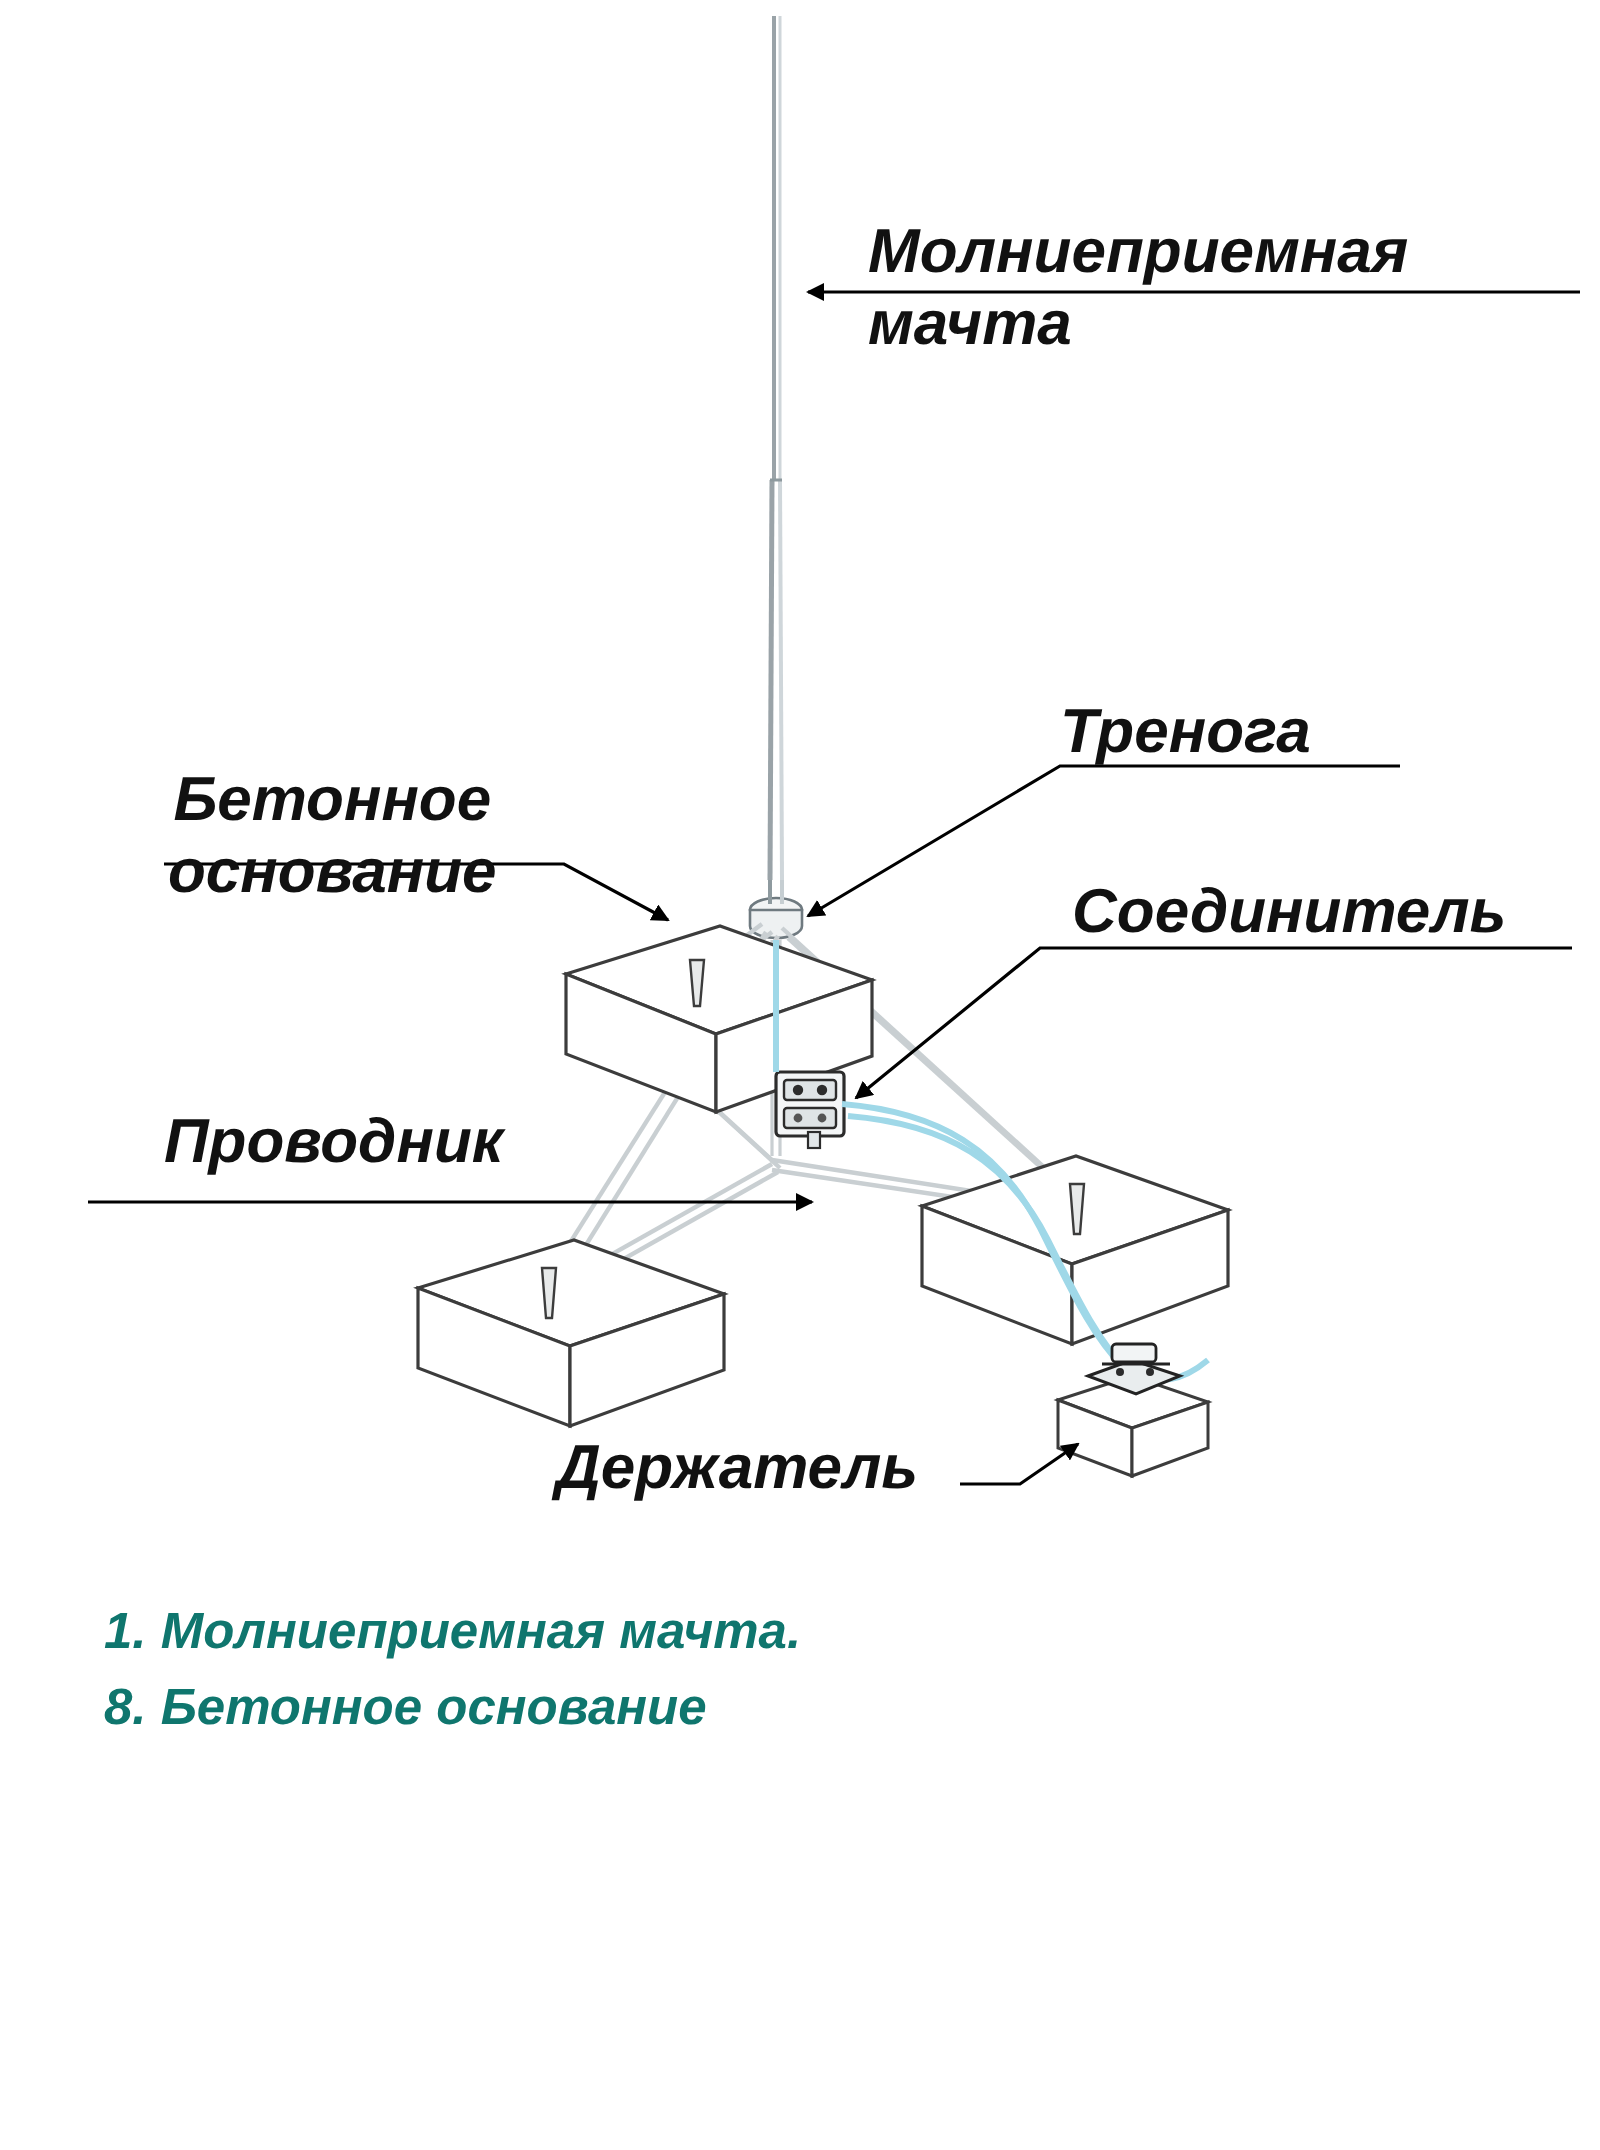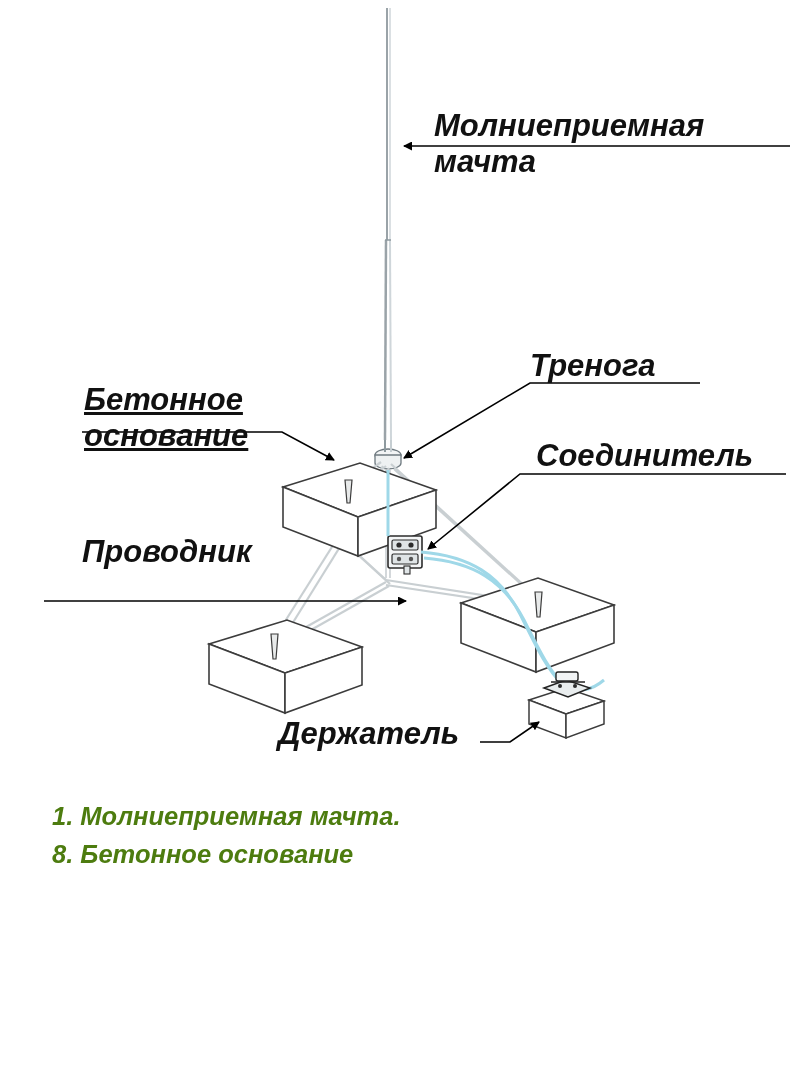--- a/index.html
+++ b/index.html
@@ -31,38 +31,38 @@
     font-style: italic;
     font-weight: bold;
     font-size: 31px;
     line-height: 1.15;
     color: #111111;
     white-space: pre-line;
     letter-spacing: 0px;
   }
   #label-mast      { left: 434px; top: 108px; text-align: left; }
   #label-tripod    { left: 530px; top: 348px; text-align: right; }
-  #label-concrete  { left: 84px;  top: 382px; text-align: left; text-decoration: underline; }
+  #label-concrete  { left: 84px;  top: 382px; text-align: center; }
   #label-connector { left: 536px; top: 438px; text-align: center; font-style: italic; }
-  #label-conductor { left: 82px;  top: 534px; text-align: left; }
+  #label-conductor { left: 82px;  top: 553px; text-align: left; }
   #label-holder    { left: 278px; top: 716px; text-align: left; }
 
   #legend {
     position: absolute;
     left: 52px;
     top: 800px;
     width: 736px;
   }
   .legend-item {
     font-family: "Liberation Sans", sans-serif;
     font-style: italic;
     font-weight: bold;
     font-size: 25.5px;
     line-height: 1.32;
-    color: #4d7c0f;
+    color: #0f766e;
     margin: 0 0 4px 0;
   }
 </style>
 </head>
 <body>
 
 <div id="diagram-wrap">
   <svg id="diagram-svg" width="800" height="790" viewBox="0 0 800 790" xmlns="http://www.w3.org/2000/svg">
 
     <g>

